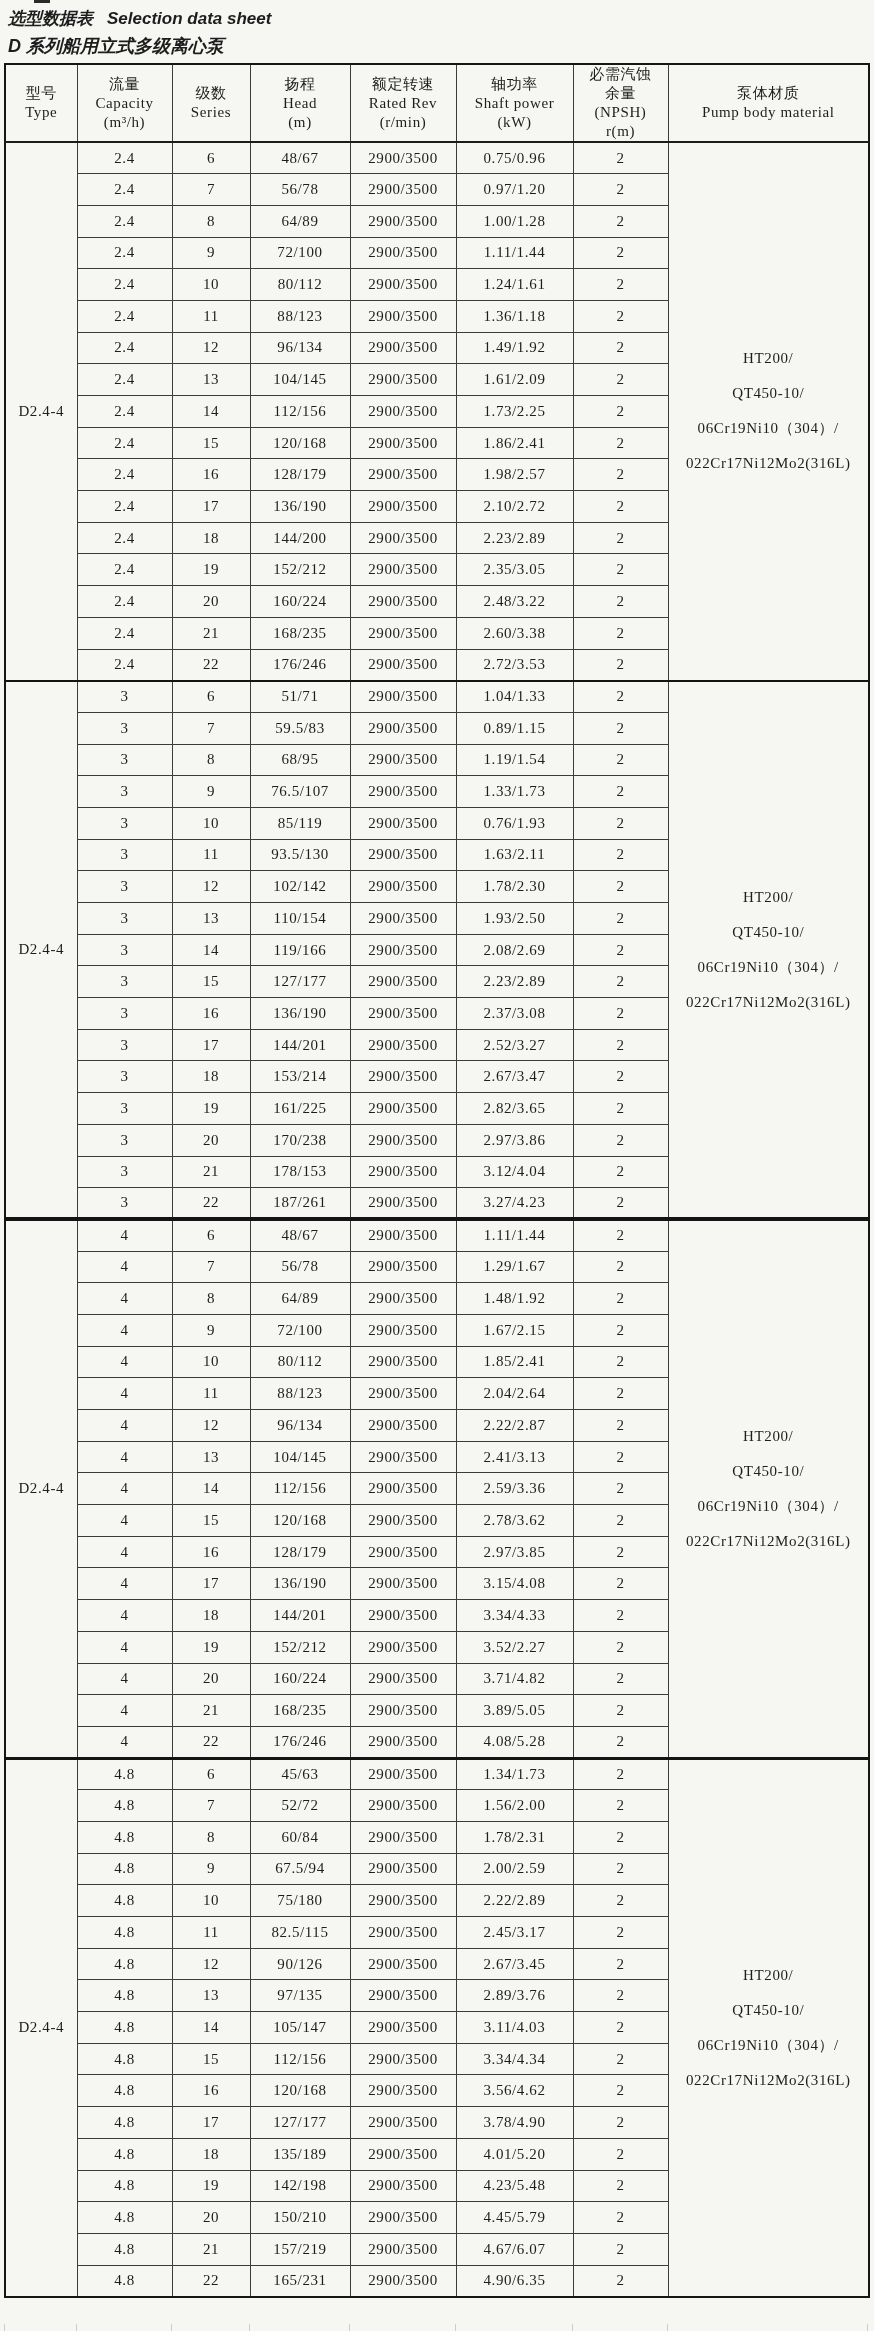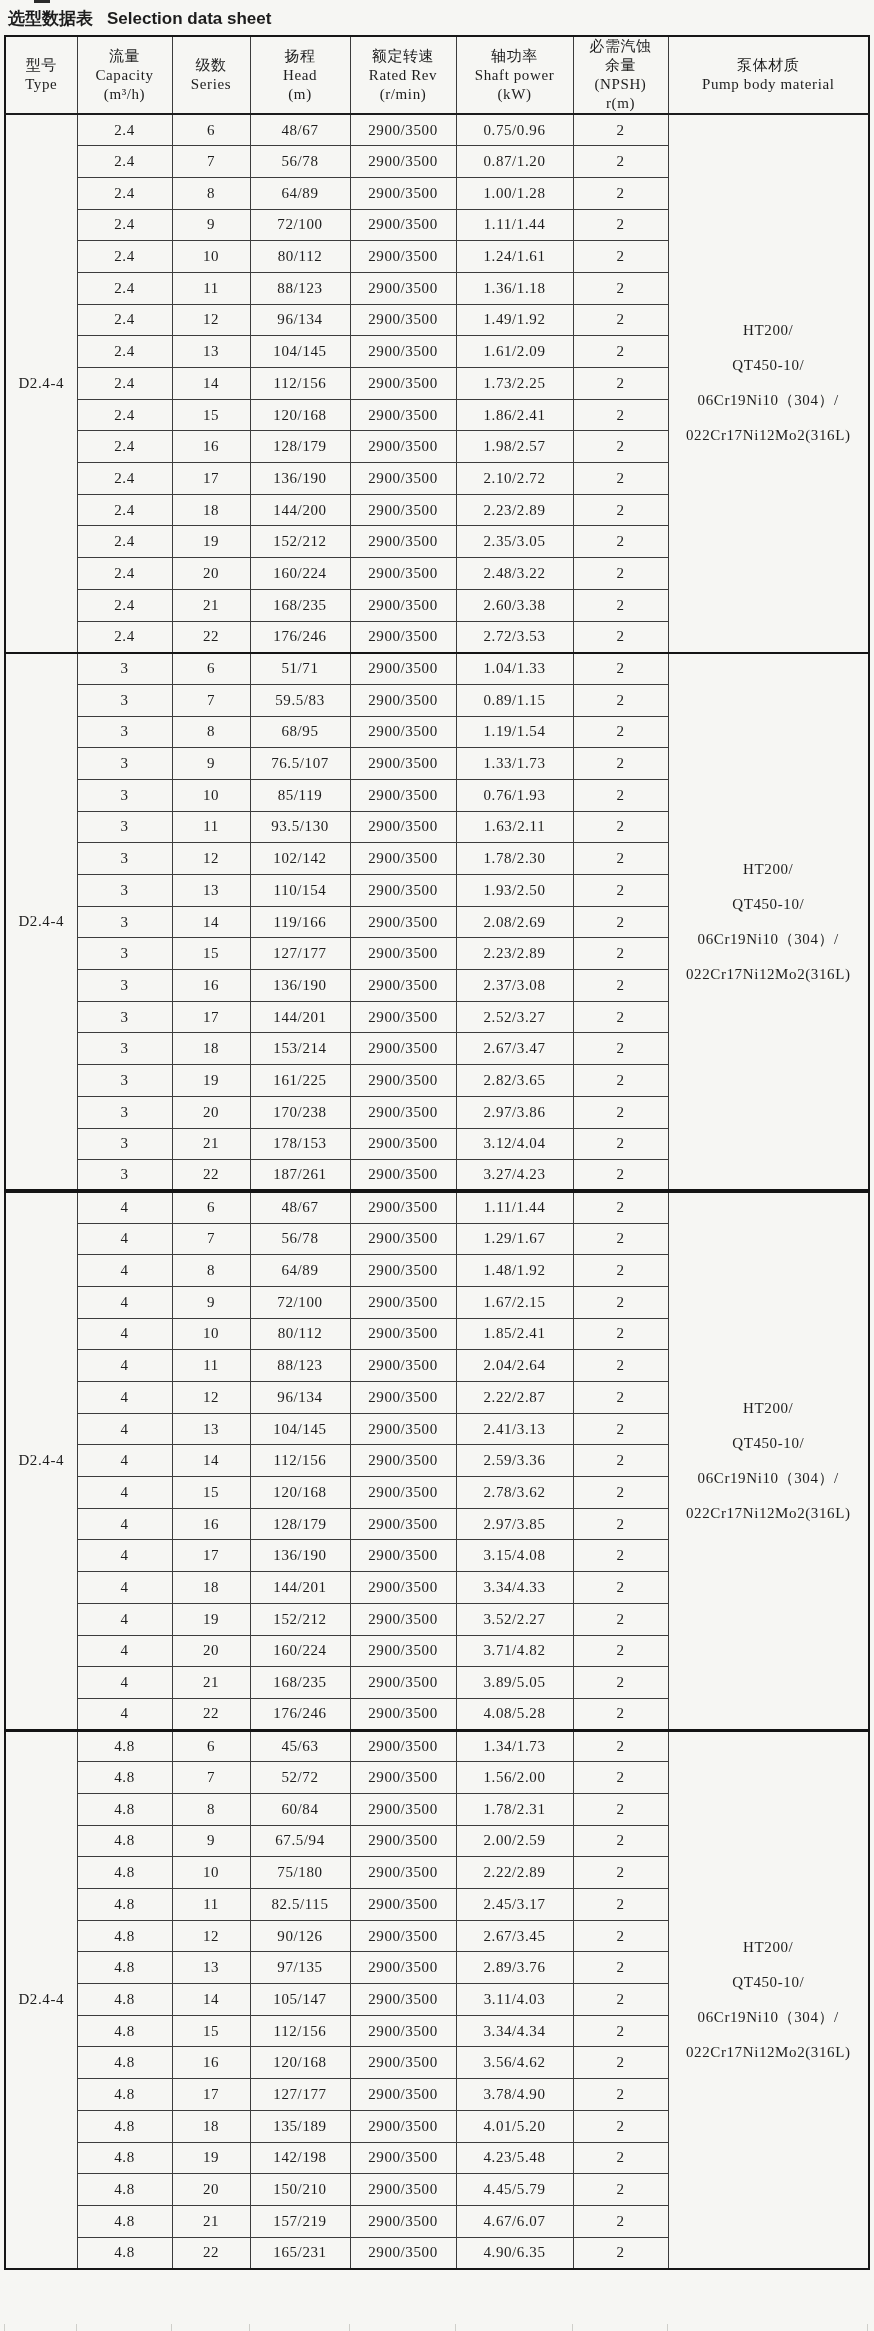--- a/index.html
+++ b/index.html
@@ -5,21 +5,21 @@
   html,body{margin:0;padding:0;}
   .page{
     position:relative;
     width:874px;height:2331px;
     background:#f6f6f3;
     color:#1d1d1d;
     overflow:hidden;
     font-family:"Liberation Serif","DejaVu Serif",serif;
   }
   .scan-speck{position:absolute;top:0;left:34px;width:16px;height:3px;background:#2a2a2a;}
-  .titles{padding:6px 0 0 8px;font-family:"Liberation Sans","DejaVu Sans",sans-serif;}
+  .titles{padding:6px 0 0 8px;font-family:"Liberation Sans","DejaVu Sans",sans-serif;font-style:italic;}
   .t1{height:26px;line-height:26px;font-size:17px;font-weight:700;}
   .t1 .en{font-weight:600;margin-left:14px;}
   .t2{height:28px;line-height:28px;font-size:18px;font-weight:700;}
   .t3{height:30px;line-height:30px;font-size:19px;font-weight:600;}
   table.sheet{
     border-collapse:collapse;
     table-layout:fixed;
     width:864px;
     margin:3px 0 0 4px;
     border:2px solid #161616;
@@ -53,20 +53,21 @@
 </head>
 <body>
 
 <div class="page">
   <div class="scan-speck"></div>
 
   <div class="titles">
     <div class="t1">
       <span>选型数据表</span><span class="en">Selection data sheet</span>
     </div>
+    <div class="t2">D 系列船用立式多级离心泵</div>
   </div>
 
   <table class="sheet">
     <colgroup>
       <col style="width:72px">
         <col style="width:95px">
         <col style="width:78px">
         <col style="width:100px">
       <col style="width:106px">
         <col style="width:117px">
@@ -129,21 +130,21 @@
             <div>QT450-10/</div>
             <div>06Cr19Ni10（304）/</div>
             <div>022Cr17Ni12Mo2(316L)</div>
           </td>
         </tr>
         <tr class="data-row">
           <td>2.4</td>
           <td>7</td>
           <td>56/78</td>
           <td>2900/3500</td>
-          <td>0.87/1.20</td>
+          <td>0.97/1.20</td>
           <td>2</td>
         </tr>
         <tr class="data-row">
           <td>2.4</td>
           <td>8</td>
           <td>64/89</td>
           <td>2900/3500</td>
           <td>1.00/1.28</td>
           <td>2</td>
         </tr>

